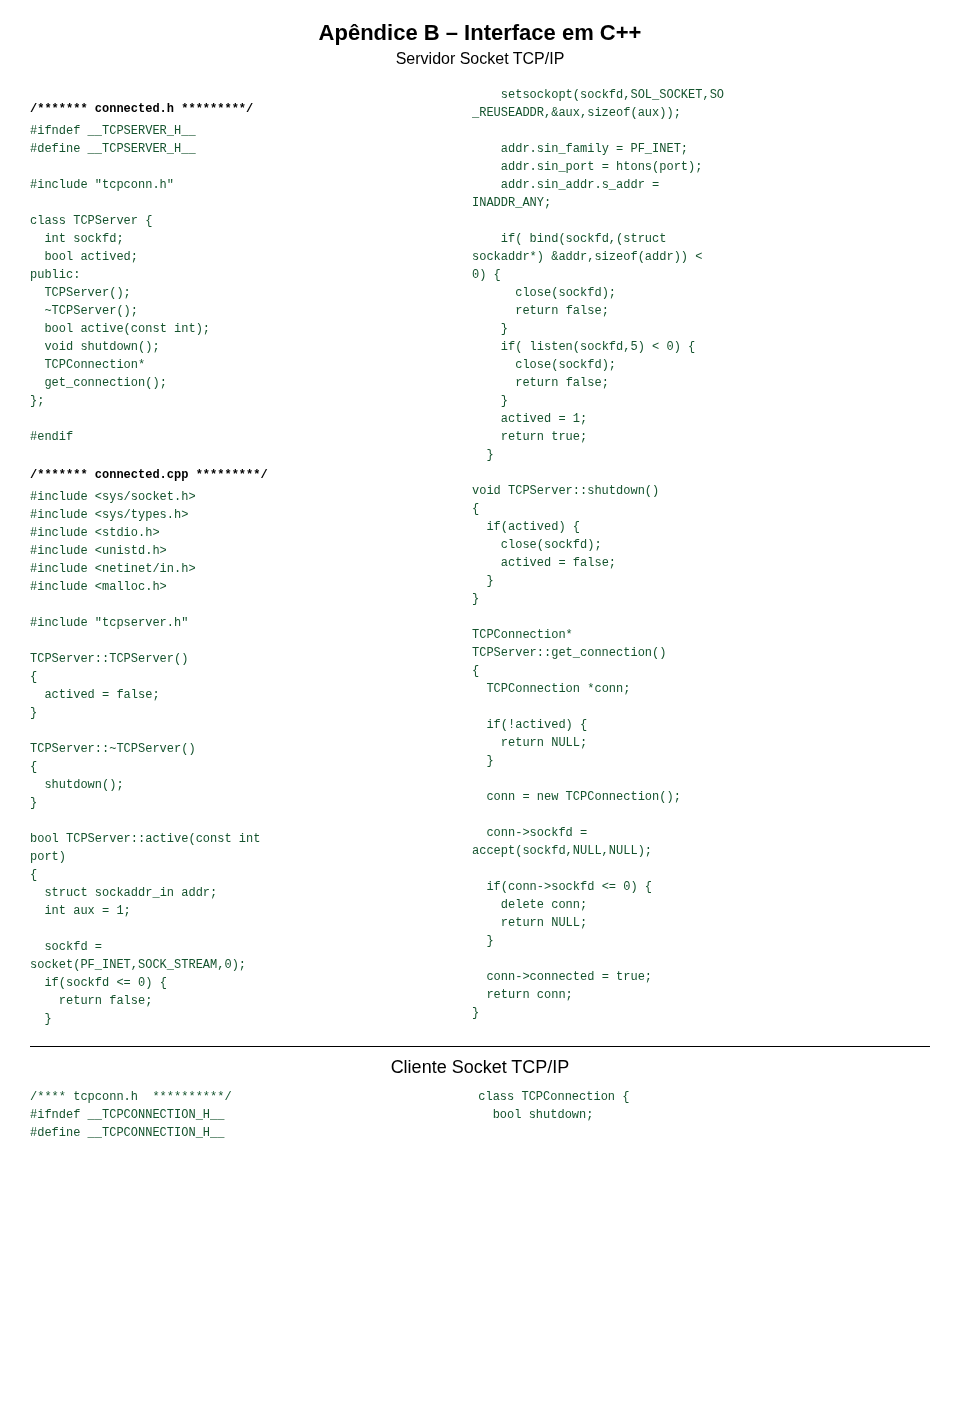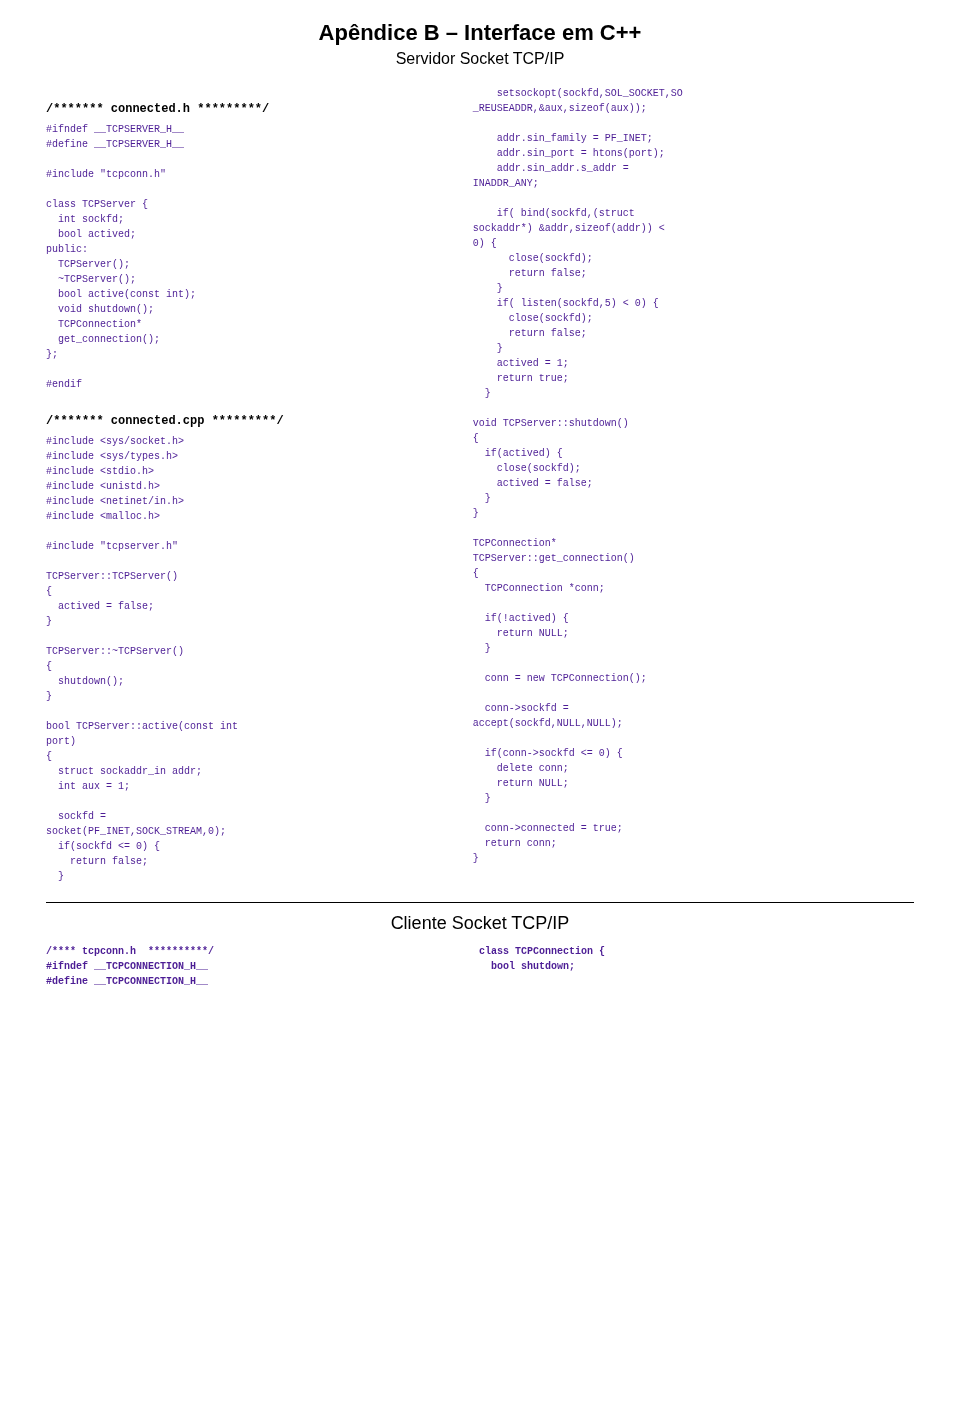--- a/index.html
+++ b/index.html
@@ -13,21 +13,21 @@
       font-family: 'Courier New', Courier, monospace;
       color: #000000;
       width: 960px;
       min-height: 1409px;
     }
 
     .page {
       width: 960px;
       min-height: 1409px;
       background: #ffffff;
-      padding: 20px 46px;
+      padding: 20px 30px;
     }
 
     .page-title {
       text-align: center;
       font-family: Arial, Helvetica, sans-serif;
       font-size: 22px;
       font-weight: bold;
       margin-bottom: 4px;
       color: #000;
     }
@@ -52,24 +52,24 @@
       padding-right: 10px;
     }
 
     .col-right {
       width: 52%;
       padding-left: 10px;
     }
 
     .code-block {
       font-family: 'Courier New', Courier, monospace;
-      font-size: 10px;
+      font-size: 12px;
       line-height: 1.5;
       white-space: pre-wrap;
-      color: #4c1d95;
+      color: #14532d;
     }
 
     .section-header {
       font-family: 'Courier New', Courier, monospace;
       font-size: 12px;
       font-weight: bold;
       margin-bottom: 6px;
       margin-top: 16px;
     }
 
@@ -87,21 +87,20 @@
       font-weight: normal;
       margin-top: 8px;
       margin-bottom: 10px;
       color: #000;
     }
 
     .bottom-section {
       display: flex;
       gap: 12px;
       width: 100%;
-      font-weight: bold;
     }
 
     .bottom-col-left {
       width: 48%;
       padding-right: 10px;
     }
 
     .bottom-col-right {
       width: 52%;
       padding-left: 10px;

